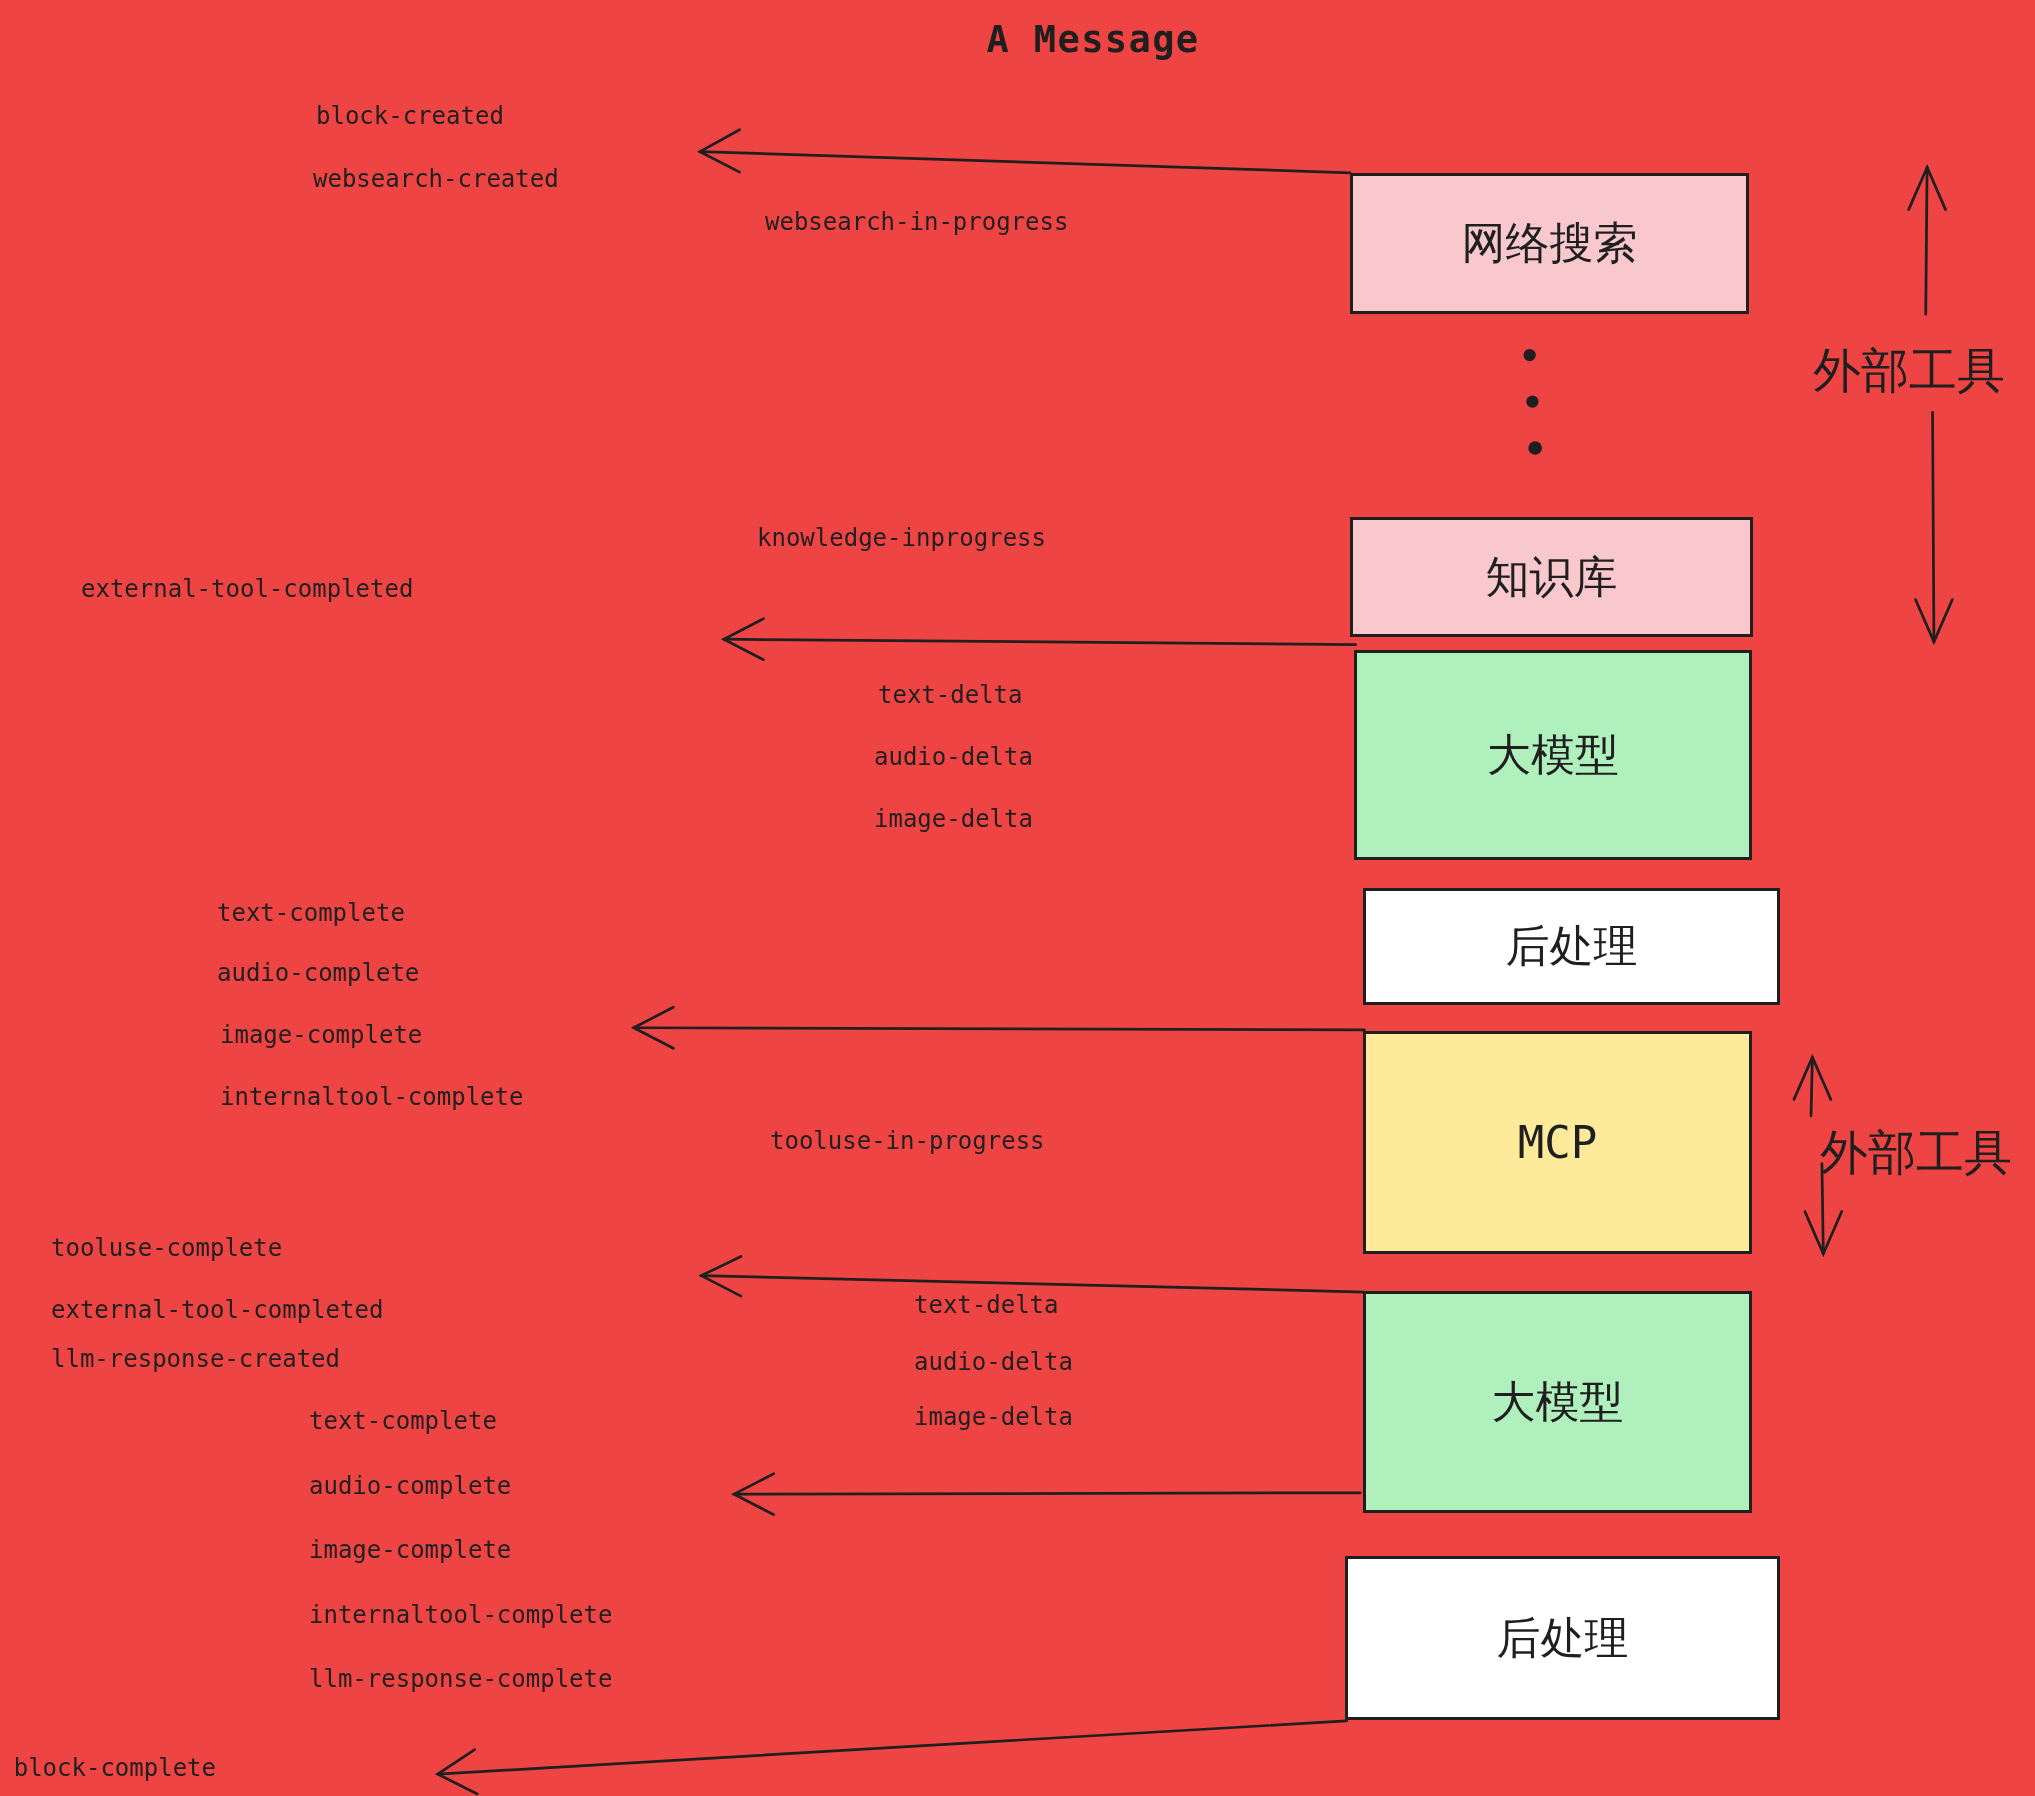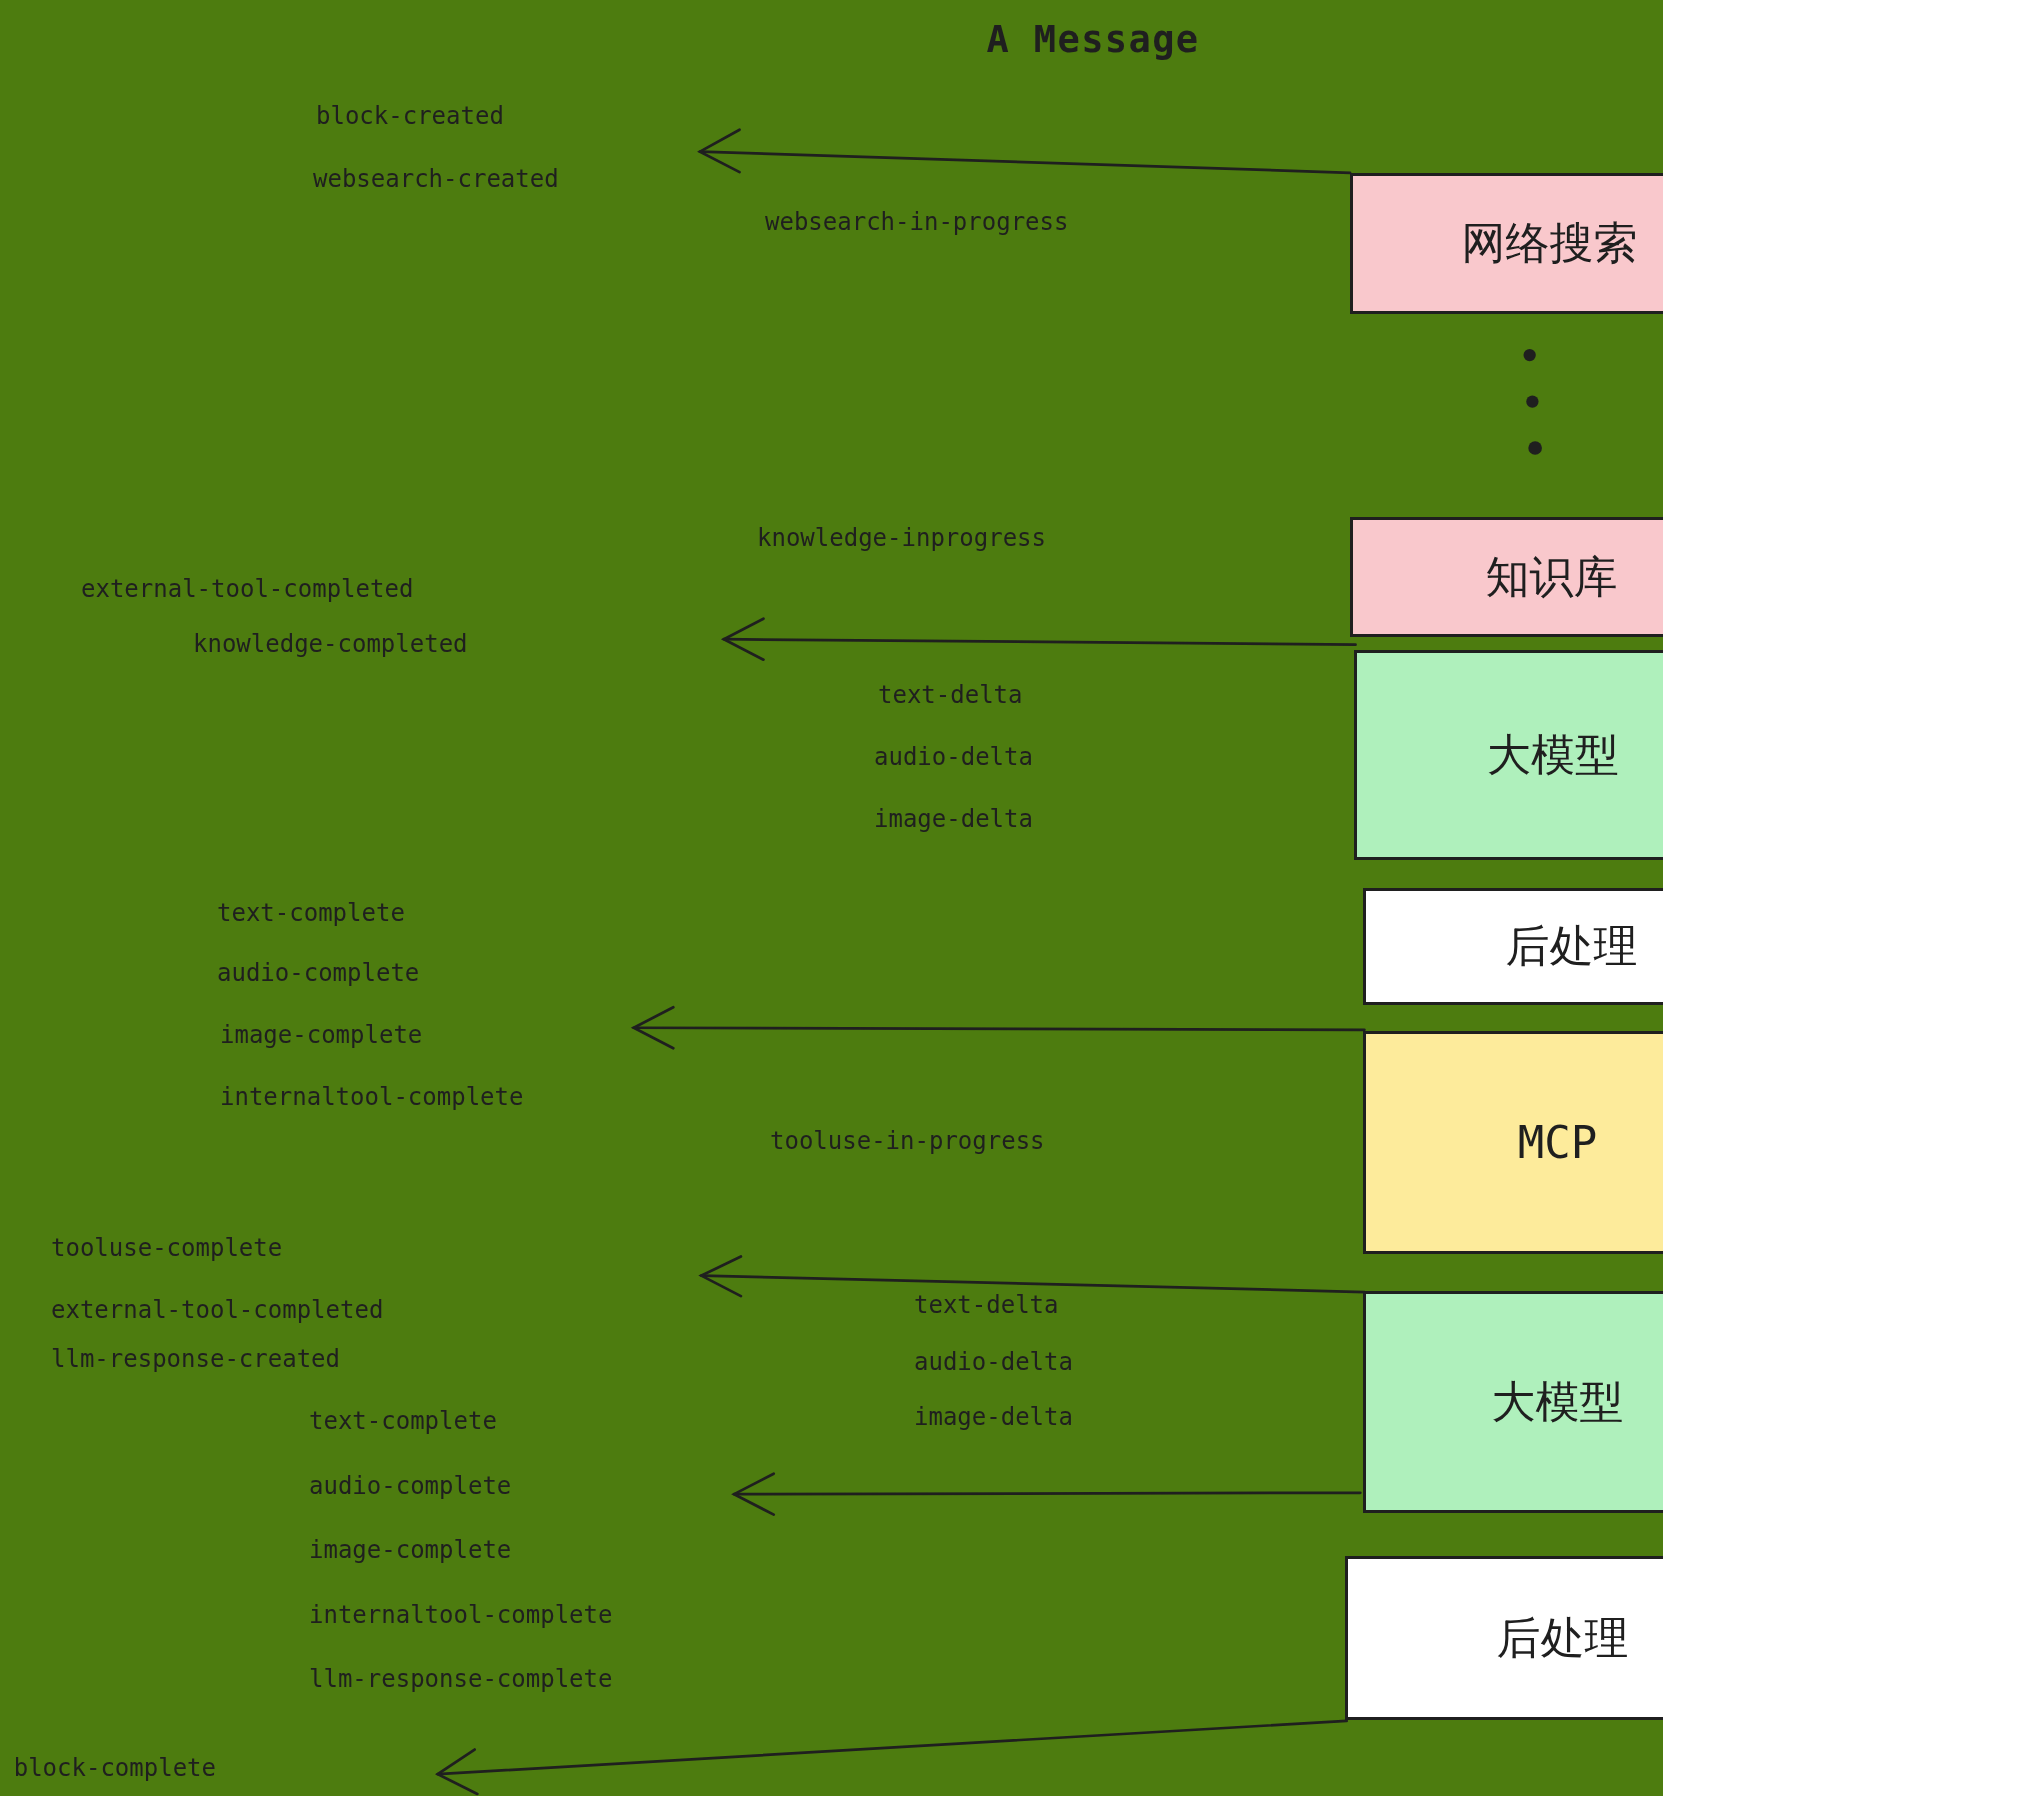--- a/index.html
+++ b/index.html
@@ -1,16 +1,16 @@
 <!DOCTYPE html>
 <html style="font-size:11px"><head>
 <meta charset="utf-8">
 <style>
   html,body{margin:0;padding:0;background:#ffffff;}
-  #canvas{position:relative;width:1663px;height:1796px;background:#4d7c0f;overflow:hidden;
+  #canvas{position:relative;width:2035px;height:1796px;background:#ef4444;overflow:hidden;
           font-family:"DejaVu Sans Mono","Liberation Mono",monospace;color:#1f1f1f;}
   #arrow-layer{position:absolute;left:0;top:0;width:2035px;height:1796px;pointer-events:none;}
   .title{position:absolute;left:820px;top:18px;width:546px;text-align:center;
          font-size:37px;font-weight:bold;letter-spacing:1.4px;}
   .ev{position:absolute;font-size:24px;white-space:nowrap;}
   .node{position:absolute;border:3.4px solid #1f1f1f;display:flex;align-items:center;justify-content:center;
         font-size:44px;background:#fff;box-sizing:border-box;
         font-family:"DejaVu Sans Mono","Liberation Sans",sans-serif;}
   .side-label{position:absolute;font-size:48px;white-space:nowrap;
               font-family:"DejaVu Sans Mono","Liberation Sans",sans-serif;}
@@ -46,21 +46,20 @@
 
 <div id="canvas">
 
   <div class="title">A Message</div>
 
   <div class="ev" id="ev0">block-created</div>
   <div class="ev" id="ev1">websearch-created</div>
   <div class="ev" id="ev2">websearch-in-progress</div>
   <div class="ev" id="ev5">knowledge-inprogress</div>
   <div class="ev" id="ev6">external-tool-completed</div>
-  <div class="ev" id="ev7">knowledge-completed</div>
   <div class="ev" id="ev8">text-delta</div>
   <div class="ev" id="ev9">audio-delta</div>
   <div class="ev" id="ev10">image-delta</div>
   <div class="ev" id="ev11">text-complete</div>
   <div class="ev" id="ev12">audio-complete</div>
   <div class="ev" id="ev13">image-complete</div>
   <div class="ev" id="ev14">internaltool-complete</div>
   <div class="ev" id="ev15">tooluse-in-progress</div>
   <div class="ev" id="ev16">tooluse-complete</div>
   <div class="ev" id="ev17">external-tool-completed</div>

